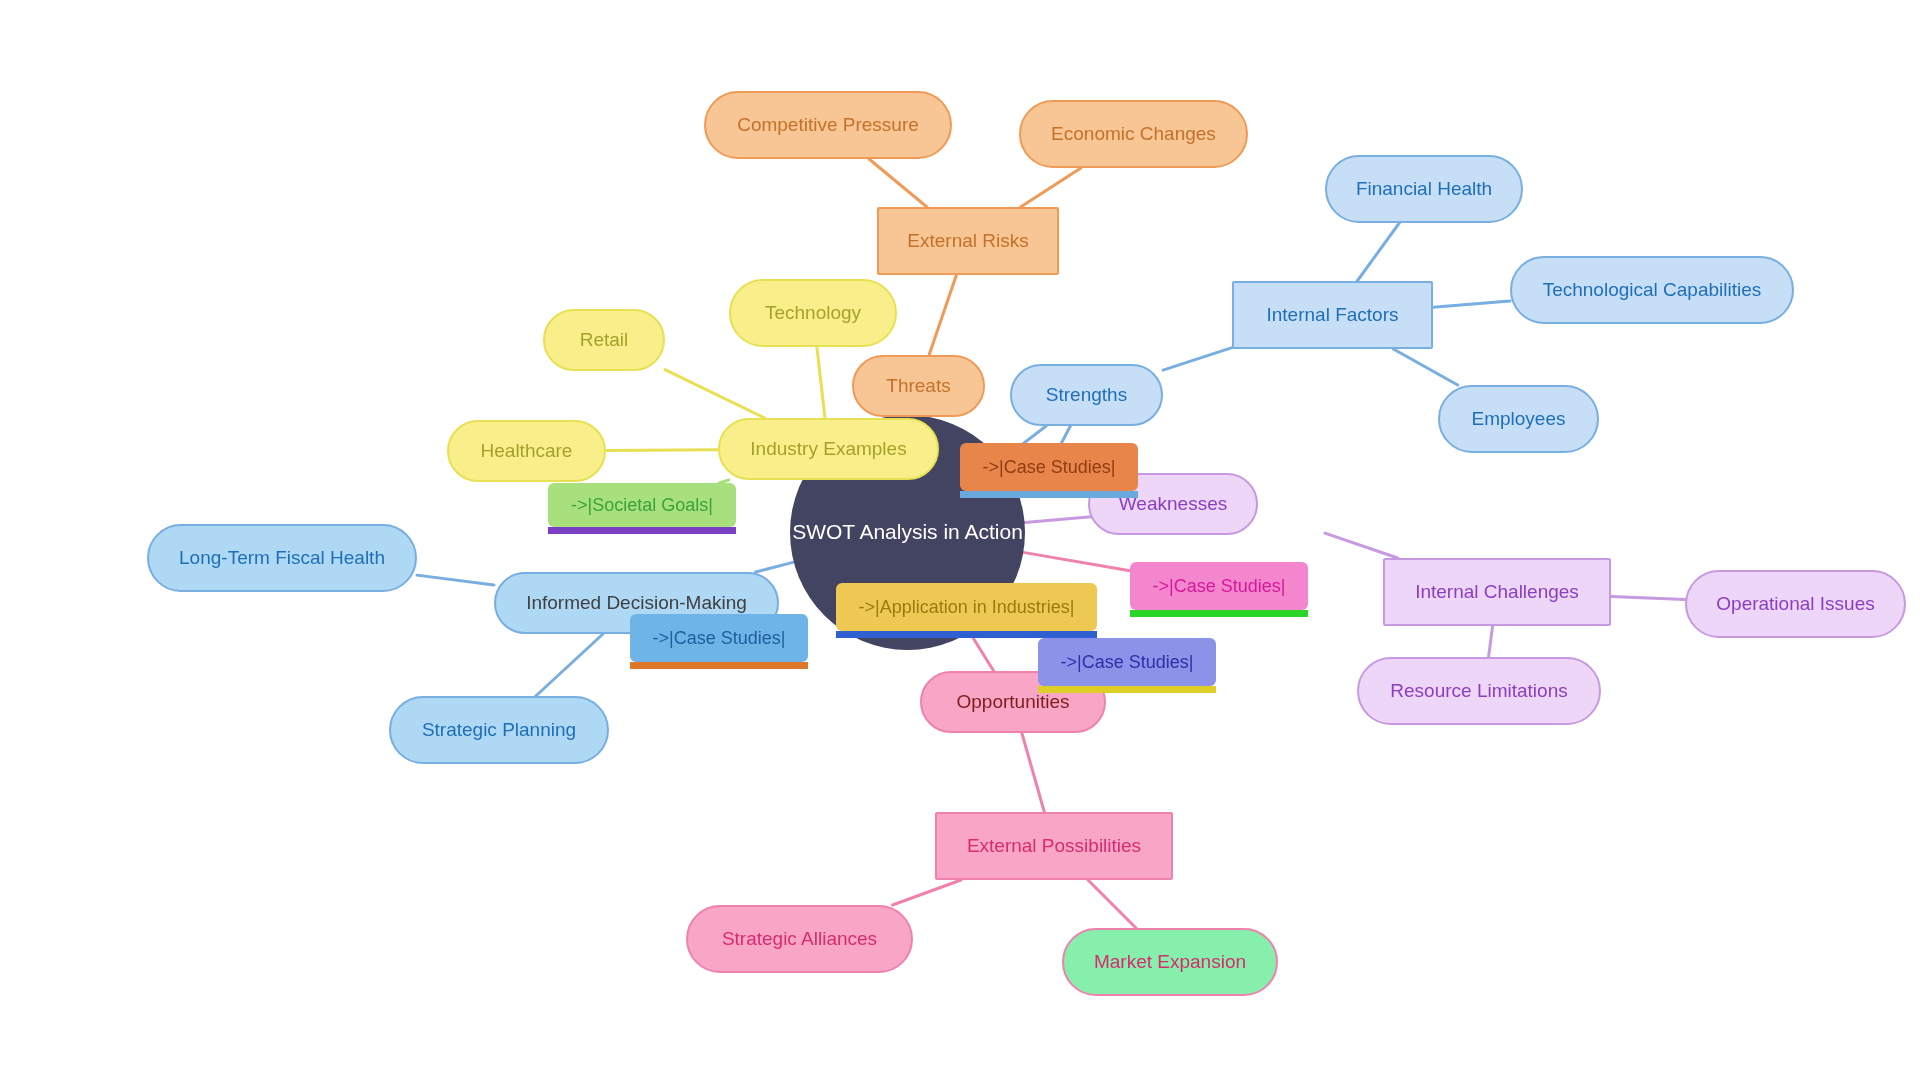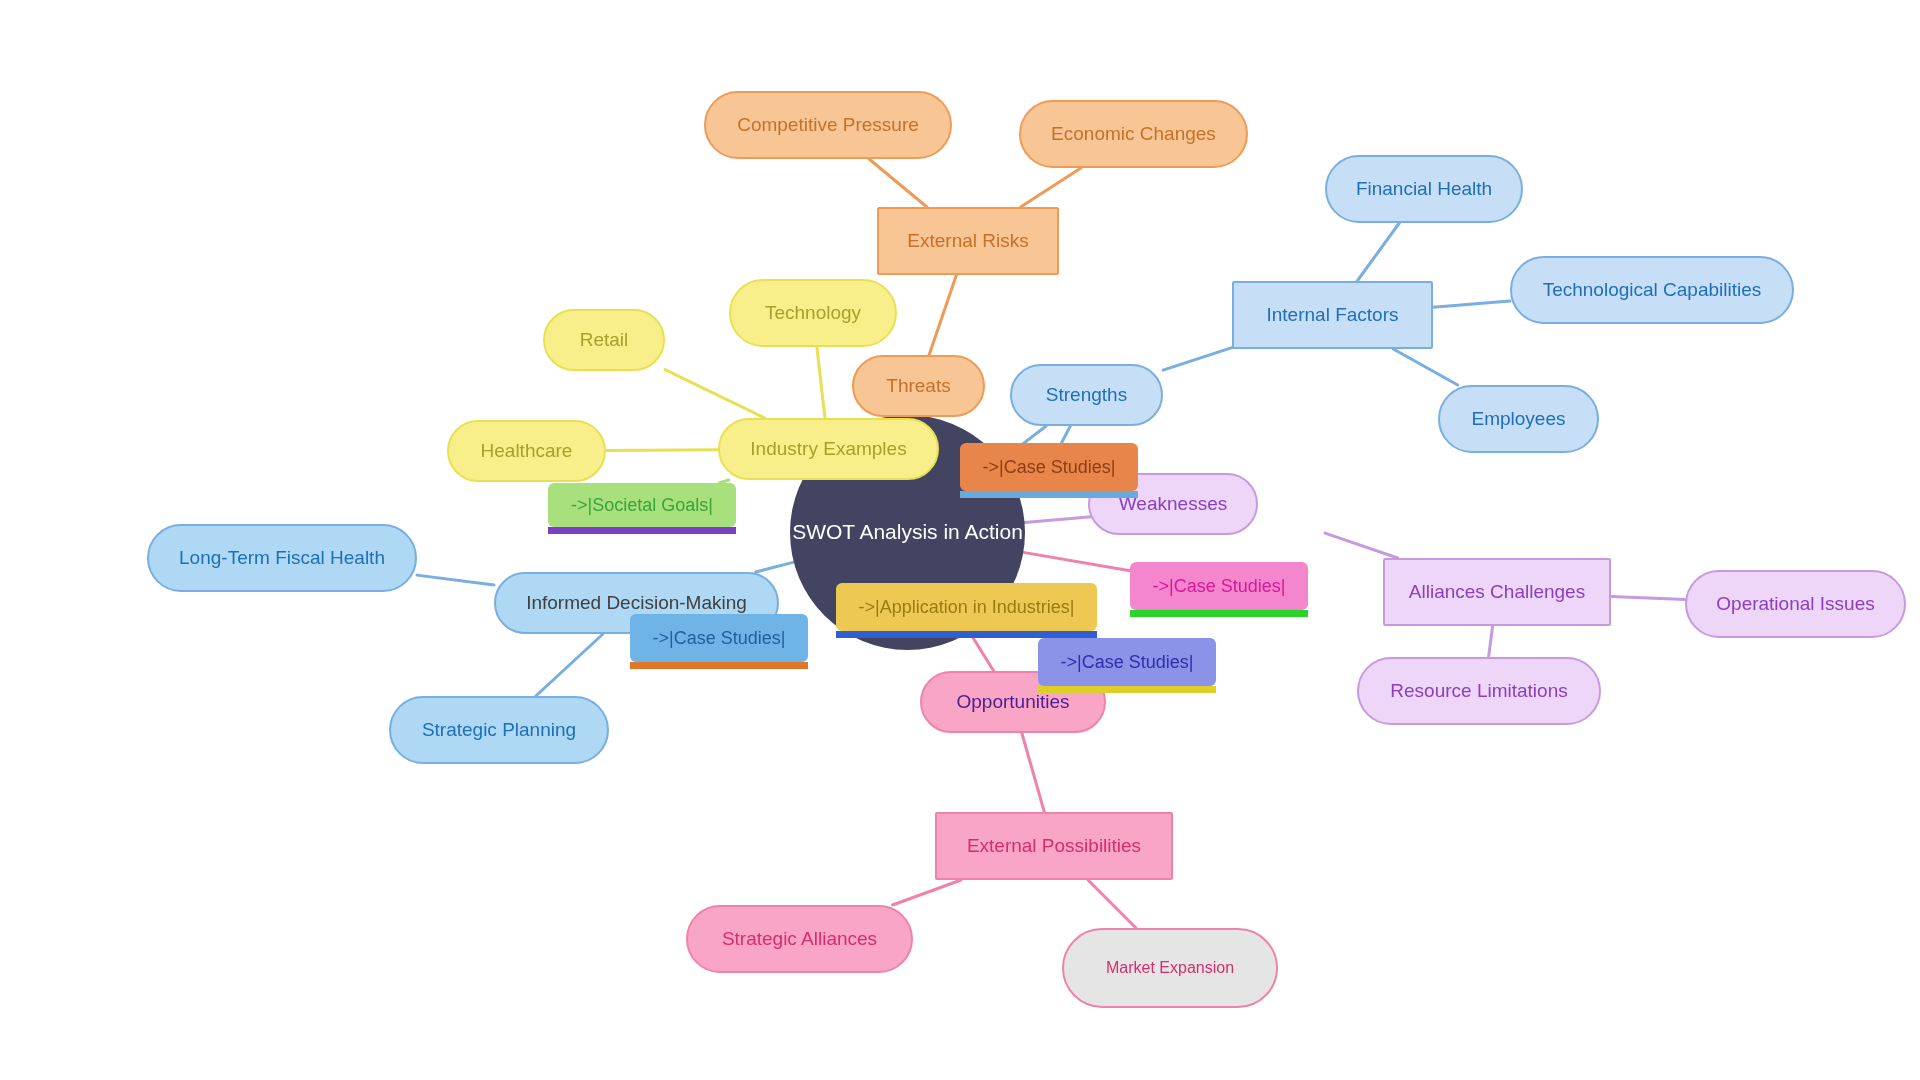--- a/index.html
+++ b/index.html
@@ -122,38 +122,38 @@
       <div class="node pill" style="left: 1510px; top: 256px; width: 284px; height: 68px; background: rgb(198, 223, 246); color: rgb(31, 111, 184); font-size: 19px; border-color: rgb(120, 174, 224);">
         <span>Technological Capabilities</span>
       </div>
       <div class="node pill" style="left: 1438px; top: 385px; width: 161px; height: 68px; background: rgb(198, 223, 246); color: rgb(31, 111, 184); font-size: 19px; border-color: rgb(120, 174, 224);">
         <span>Employees</span>
       </div>
       <div class="node pill" style="left: 1088px; top: 473px; width: 170px; height: 62px; background: rgb(238, 214, 248); color: rgb(138, 63, 192); font-size: 19px; border-color: rgb(199, 154, 224);">
         <span>Weaknesses</span>
       </div>
       <div class="node rect" style="left: 1383px; top: 558px; width: 228px; height: 68px; background: rgb(238, 214, 248); color: rgb(138, 63, 192); font-size: 19px; border-color: rgb(199, 154, 224);">
-        <span>Alliances Challenges</span>
+        <span>Internal Challenges</span>
       </div>
       <div class="node pill" style="left: 1685px; top: 570px; width: 221px; height: 68px; background: rgb(238, 214, 248); color: rgb(138, 63, 192); font-size: 19px; border-color: rgb(199, 154, 224);">
         <span>Operational Issues</span>
       </div>
       <div class="node pill" style="left: 1357px; top: 657px; width: 244px; height: 68px; background: rgb(238, 214, 248); color: rgb(138, 63, 192); font-size: 19px; border-color: rgb(199, 154, 224);">
         <span>Resource Limitations</span>
       </div>
-      <div class="node pill" style="left: 920px; top: 671px; width: 186px; height: 62px; background: rgb(249, 166, 198); color: #4c1d95; font-size: 19px; border-color: rgb(239, 130, 173);">
+      <div class="node pill" style="left: 920px; top: 671px; width: 186px; height: 62px; background: rgb(249, 166, 198); color: #7f1d1d; font-size: 19px; border-color: rgb(239, 130, 173);">
         <span>Opportunities</span>
       </div>
       <div class="node rect" style="left: 935px; top: 812px; width: 238px; height: 68px; background: rgb(249, 166, 198); color: rgb(214, 44, 112); font-size: 19px; border-color: rgb(239, 130, 173);">
         <span>External Possibilities</span>
       </div>
       <div class="node pill" style="left: 686px; top: 905px; width: 227px; height: 68px; background: rgb(249, 166, 198); color: rgb(214, 44, 112); font-size: 19px; border-color: rgb(239, 130, 173);">
         <span>Strategic Alliances</span>
       </div>
-      <div class="node pill" style="left: 1062px; top: 928px; width: 216px; height: 80px; background: #e5e5e5; color: rgb(214, 44, 112); font-size: 16px; border-color: rgb(239, 130, 173);">
+      <div class="node pill" style="left: 1062px; top: 928px; width: 216px; height: 68px; background: #86efac; color: rgb(214, 44, 112); font-size: 19px; border-color: rgb(239, 130, 173);">
         <span>Market Expansion</span>
       </div>
       <div class="node pill" style="left: 494px; top: 572px; width: 285px; height: 62px; background: rgb(174, 216, 244); color: #404040; font-size: 19px; border-color: rgb(120, 174, 224);">
         <span>Informed Decision-Making</span>
       </div>
       <div class="node pill" style="left: 147px; top: 524px; width: 270px; height: 68px; background: rgb(174, 216, 244); color: rgb(31, 111, 184); font-size: 19px; border-color: rgb(120, 174, 224);">
         <span>Long-Term Fiscal Health</span>
       </div>
       <div class="node pill" style="left: 389px; top: 696px; width: 220px; height: 68px; background: rgb(174, 216, 244); color: rgb(31, 111, 184); font-size: 19px; border-color: rgb(120, 174, 224);">
         <span>Strategic Planning</span>

